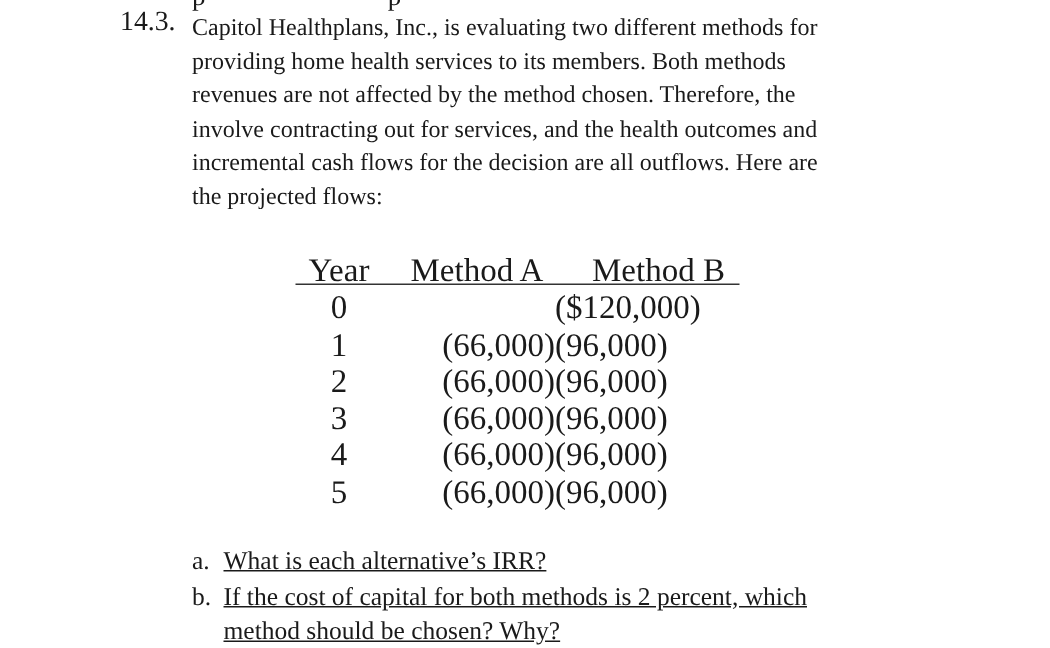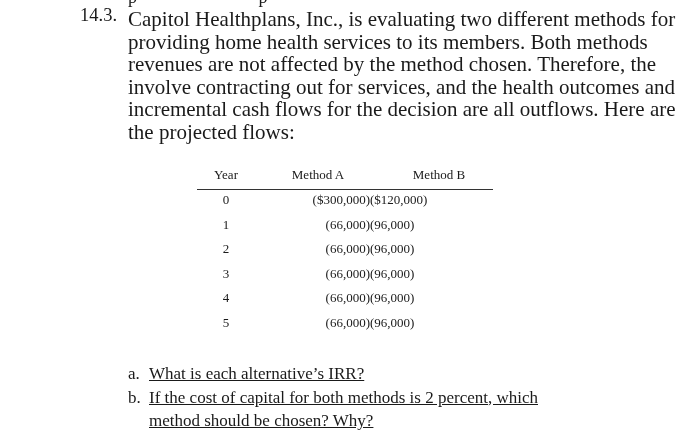--- a/index.html
+++ b/index.html
@@ -10,26 +10,26 @@
   }
   .cutline {
     position:absolute; left:128px; top:-14px; font-size:18px; line-height:22px;
     color:#1a1a1a; white-space:nowrap;
   }
   .problem-num {
     position:absolute; left:80px; top:4px; font-size:18.5px; line-height:22.6px;
   }
   .para {
     position:absolute; left:128px; top:8px; width:500px;
-    font-size:21px; line-height:22.6px;
+    font-size:16px; line-height:22.6px;
   }
   .para .ln { display:block; white-space:nowrap; }
   .table {
     position:absolute; left:197px; top:167px; width:296px;
-    font-size:13px;
+    font-size:22px;
   }
   .thead { position:relative; height:22px; border-bottom:1.3px solid #333; }
   .cell { position:absolute; white-space:nowrap; }
   .c-year { left:0; width:58px; text-align:center; }
   .c-a { left:58px; width:115px; text-align:right; }
   .c-b { left:173px; width:120px; }
   .thead .c-a { left:76px; width:90px; text-align:center; }
   .thead .c-b { left:192px; width:100px; text-align:center; }
   .row { position:relative; height:24.5px; }
   .tbody { padding-top:2px; }
@@ -57,21 +57,20 @@
 
 <div class="table">
   <div class="thead">
     <span class="cell c-year">Year</span>
     <span class="cell c-a">Method A</span>
     <span class="cell c-b">Method B</span>
   </div>
   <div class="tbody">
     <div class="row">
       <span class="cell c-year">0</span>
-      <span class="cell c-a">($300,000)</span>
       <span class="cell c-b">($120,000)</span>
     </div>
     <div class="row">
       <span class="cell c-year">1</span>
       <span class="cell c-a">(66,000)</span>
       <span class="cell c-b">(96,000)</span>
     </div>
     <div class="row">
       <span class="cell c-year">2</span>
       <span class="cell c-a">(66,000)</span>

